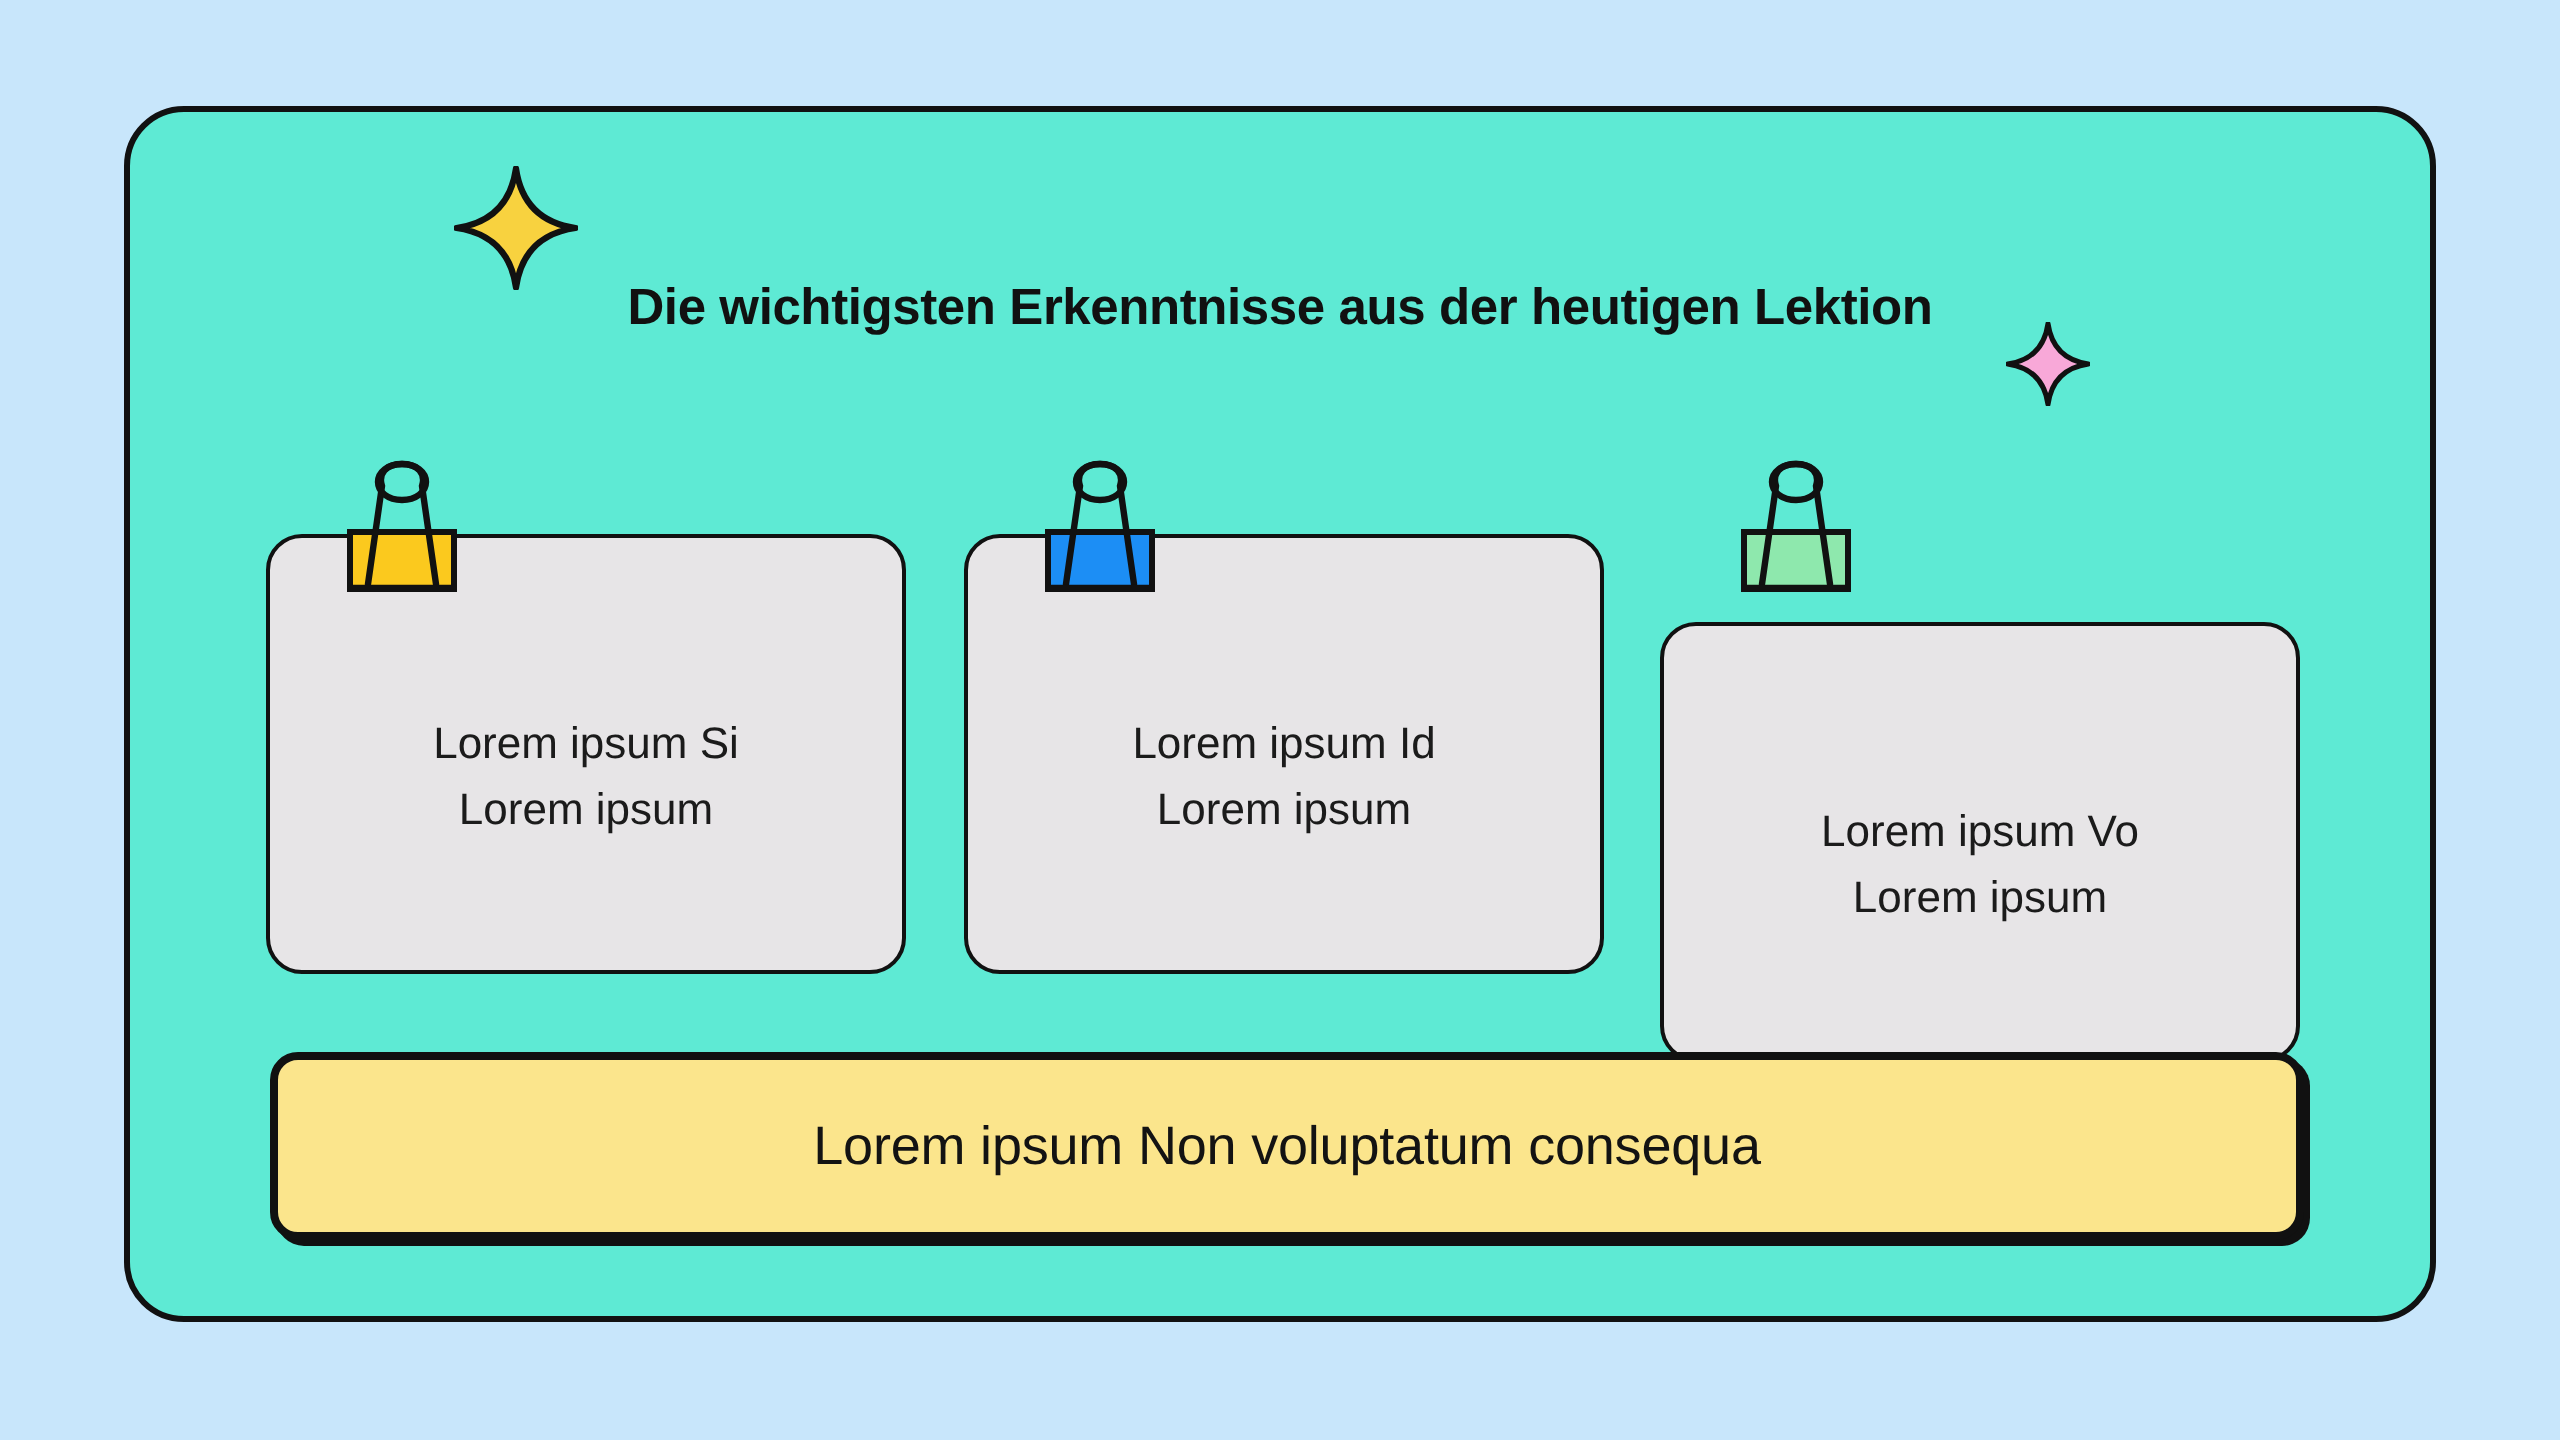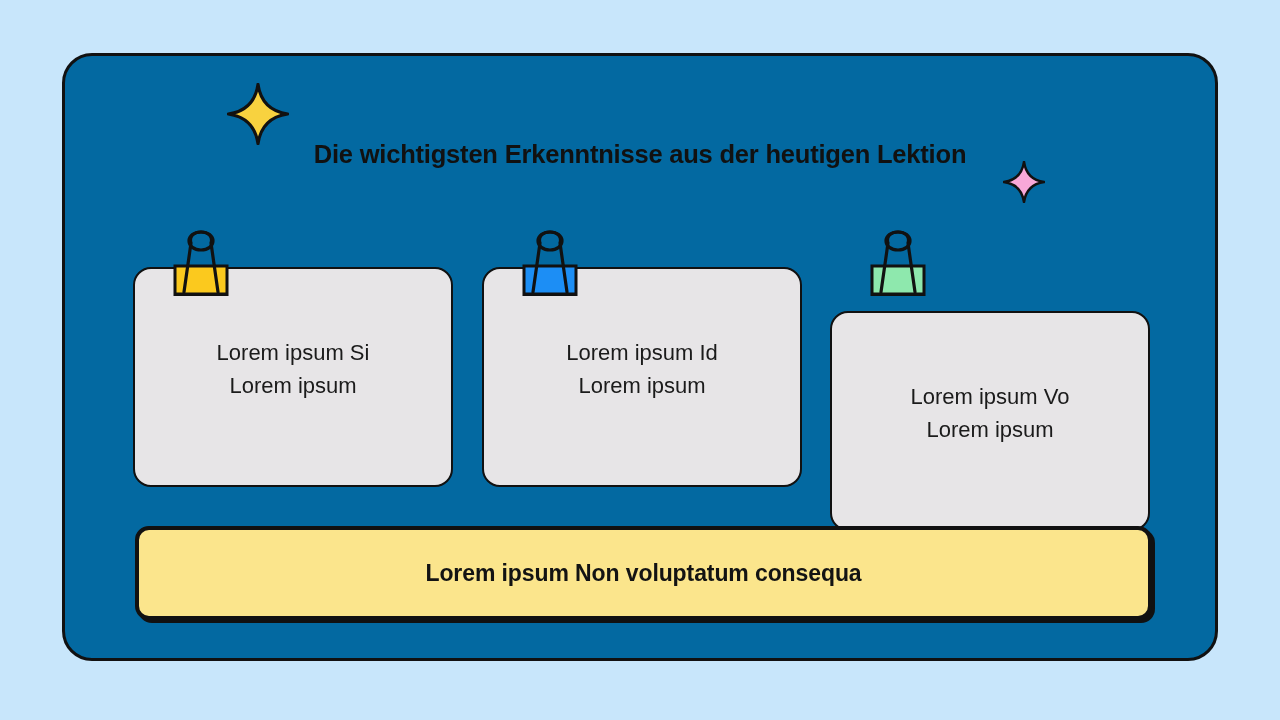--- a/index.html
+++ b/index.html
@@ -12,21 +12,21 @@
     background: #c8e6fb;
     font-family: "Liberation Sans", sans-serif;
     overflow: hidden;
   }
   .slide {
     position: absolute;
     left: 62px;
     top: 53px;
     width: 1156px;
     height: 608px;
-    background: #0369a1;
+    background: #5eead4;
     border: 3px solid #111111;
     border-radius: 30px;
     box-sizing: border-box;
   }
   .slide-title {
     position: absolute;
     left: 0;
     top: 84px;
     width: 100%;
     text-align: center;
@@ -71,21 +71,21 @@
     border-radius: 18px;
     box-sizing: border-box;
   }
   .card-1 { left: 68px; }
   .card-2 { left: 417px; }
   .card-3 { left: 765px; margin-top: 44px; }
 
   .card-text {
     position: absolute;
     left: 0;
-    top: 67px;
+    top: 86px;
     width: 100%;
     text-align: center;
     font-size: 22px;
     line-height: 33px;
     color: #1b1b1b;
     white-space: pre-line;
   }
 
   
   .clip {
@@ -109,22 +109,22 @@
     background: #fbe58c;
     border: 4px solid #111111;
     border-radius: 14px;
     box-sizing: border-box;
     box-shadow: 3px 3px 0 #111111;
     display: flex;
     align-items: center;
     justify-content: center;
   }
   .banner-text {
-    font-size: 23px;
-    font-weight: bold;
+    font-size: 27px;
+    font-weight: normal;
     color: #131313;
     text-align: right;
     letter-spacing: -0.1px;
   }
 </style>
 </head>
 <body>
 
 <div class="slide">
 

